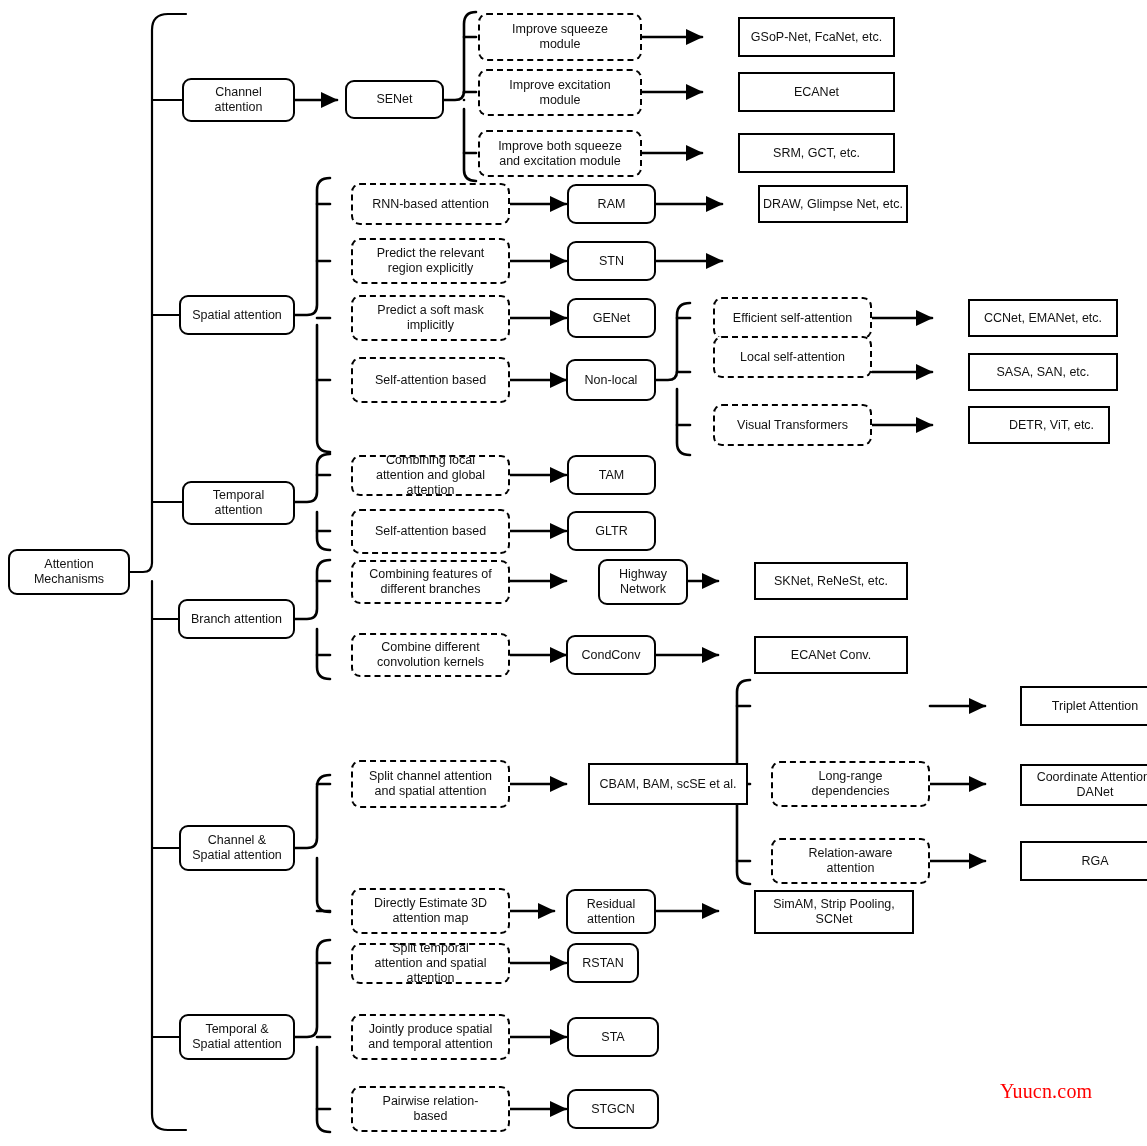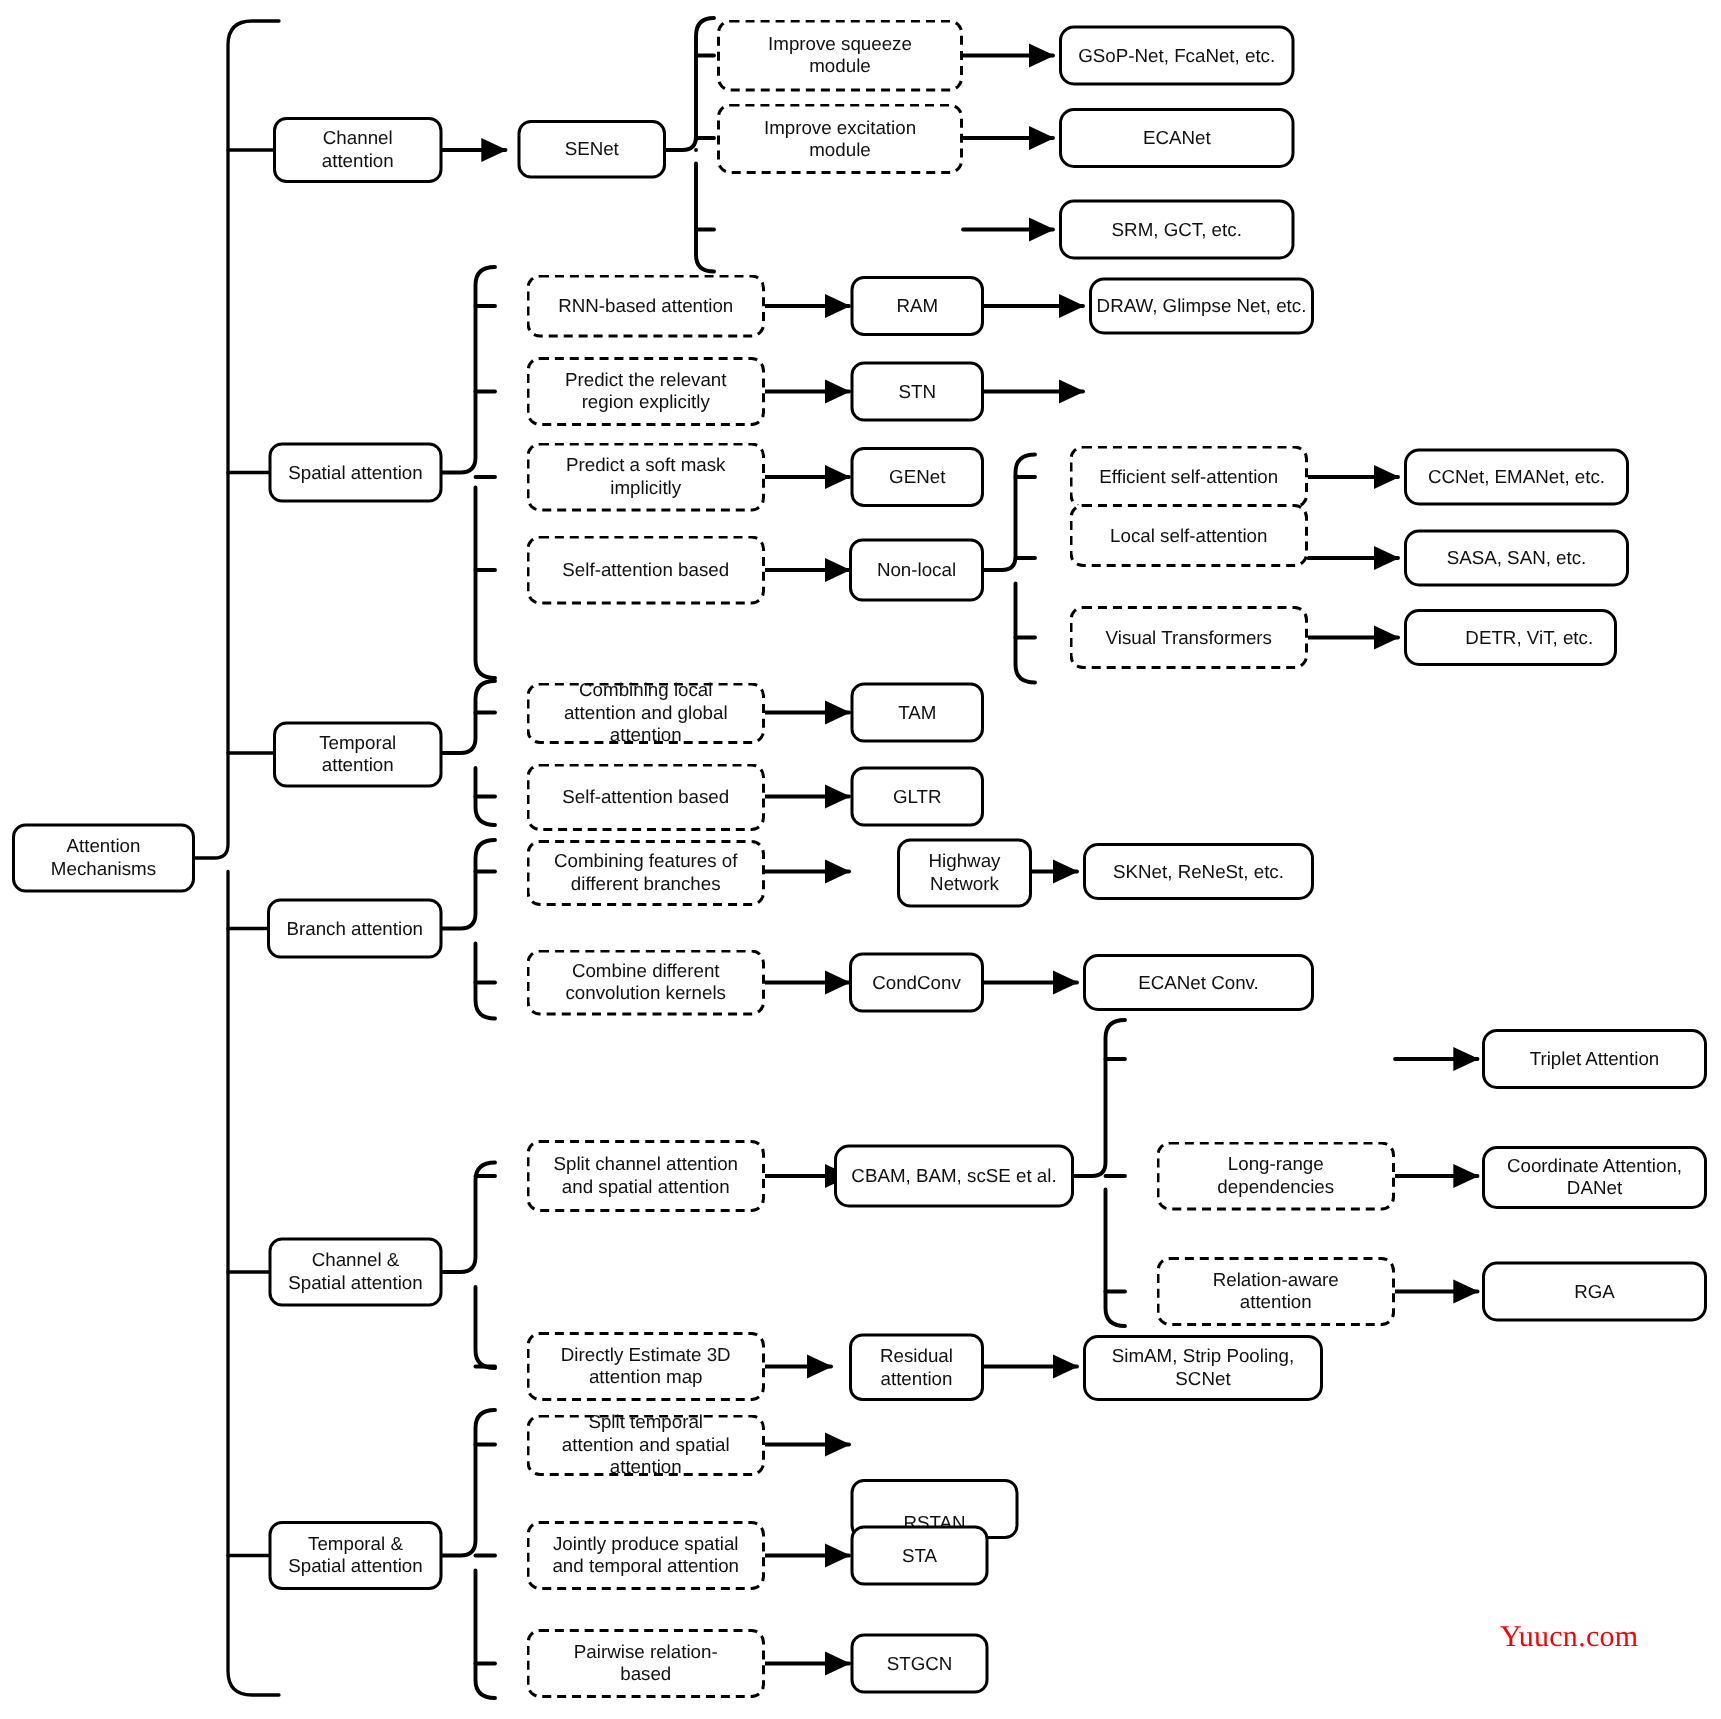--- a/index.html
+++ b/index.html
@@ -2,21 +2,21 @@
 <html><head>
 <meta charset="utf-8">
 <style>
   html,body{margin:0;padding:0;background:#ffffff;}
   body{font-family:"Liberation Sans", sans-serif;}
   #canvas{position:relative;width:1147px;height:1146px;background:#fff;overflow:hidden;}
   .node{position:absolute;box-sizing:border-box;display:flex;align-items:center;
         justify-content:center;text-align:center;color:#111;line-height:1.18;
         font-size:12.5px;padding:1px 3px;background:#fff;}
   .solid-round{border:2px solid #000;border-radius:9px;}
-  .solid-rect{border:2px solid #000;border-radius:10px;}
+  .solid-rect{border:2px solid #000;border-radius:0;margin-left:32px;}
   .dashed-round{border:2px dashed #000;border-radius:9px;}
   .node span{display:block;}
   svg.wires{position:absolute;left:0;top:0;width:1147px;height:1146px;overflow:visible;}
   .watermark{position:absolute;color:#ff0000;font-family:"Liberation Serif", serif;
              font-size:20px;font-weight:400;letter-spacing:0.2px;}
   .ovf{overflow:visible;white-space:nowrap;}
 </style>
 </head>
 <body>
 
@@ -161,20 +161,24 @@
   </div>
 
   <div class="node dashed-round" style="left:478px;top:13px;width:164px;height:48px;">
     <span style="white-space:pre-line">Improve squeeze
 module</span>
   </div>
   <div class="node dashed-round" style="left:478px;top:69px;width:164px;height:47px;">
     <span style="white-space:pre-line">Improve excitation
 module</span>
   </div>
+  <div class="node dashed-round" style="left:478px;top:130px;width:164px;height:47px;">
+    <span style="white-space:pre-line">Improve both squeeze
+and excitation module</span>
+  </div>
   <div class="node solid-rect" style="left:706px;top:17px;width:157px;height:40px;">
     <span style="white-space:pre-line">GSoP-Net, FcaNet, etc.</span>
   </div>
   <div class="node solid-rect" style="left:706px;top:72px;width:157px;height:40px;">
     <span style="white-space:pre-line">ECANet</span>
   </div>
   <div class="node solid-rect" style="left:706px;top:133px;width:157px;height:40px;">
     <span style="white-space:pre-line">SRM, GCT, etc.</span>
   </div>
 
@@ -307,21 +311,21 @@
 attention</span>
   </div>
   <div class="node dashed-round" style="left:351px;top:1014px;width:159px;height:46px;">
     <span style="white-space:pre-line">Jointly produce spatial
 and temporal attention</span>
   </div>
   <div class="node dashed-round" style="left:351px;top:1086px;width:159px;height:46px;">
     <span style="white-space:pre-line">Pairwise relation-
 based</span>
   </div>
-  <div class="node solid-round" style="left:567px;top:986px;width:112px;height:40px;align-items:flex-end;">
+  <div class="node solid-round" style="left:567px;top:943px;width:72px;height:40px;">
     <span style="white-space:pre-line">RSTAN</span>
   </div>
   <div class="node solid-round" style="left:567px;top:1017px;width:92px;height:40px;">
     <span style="white-space:pre-line">STA</span>
   </div>
   <div class="node solid-round" style="left:567px;top:1089px;width:92px;height:40px;">
     <span style="white-space:pre-line">STGCN</span>
   </div>
 
   <div class="watermark" style="left:1000px;top:1080px;">Yuucn.com</div>

